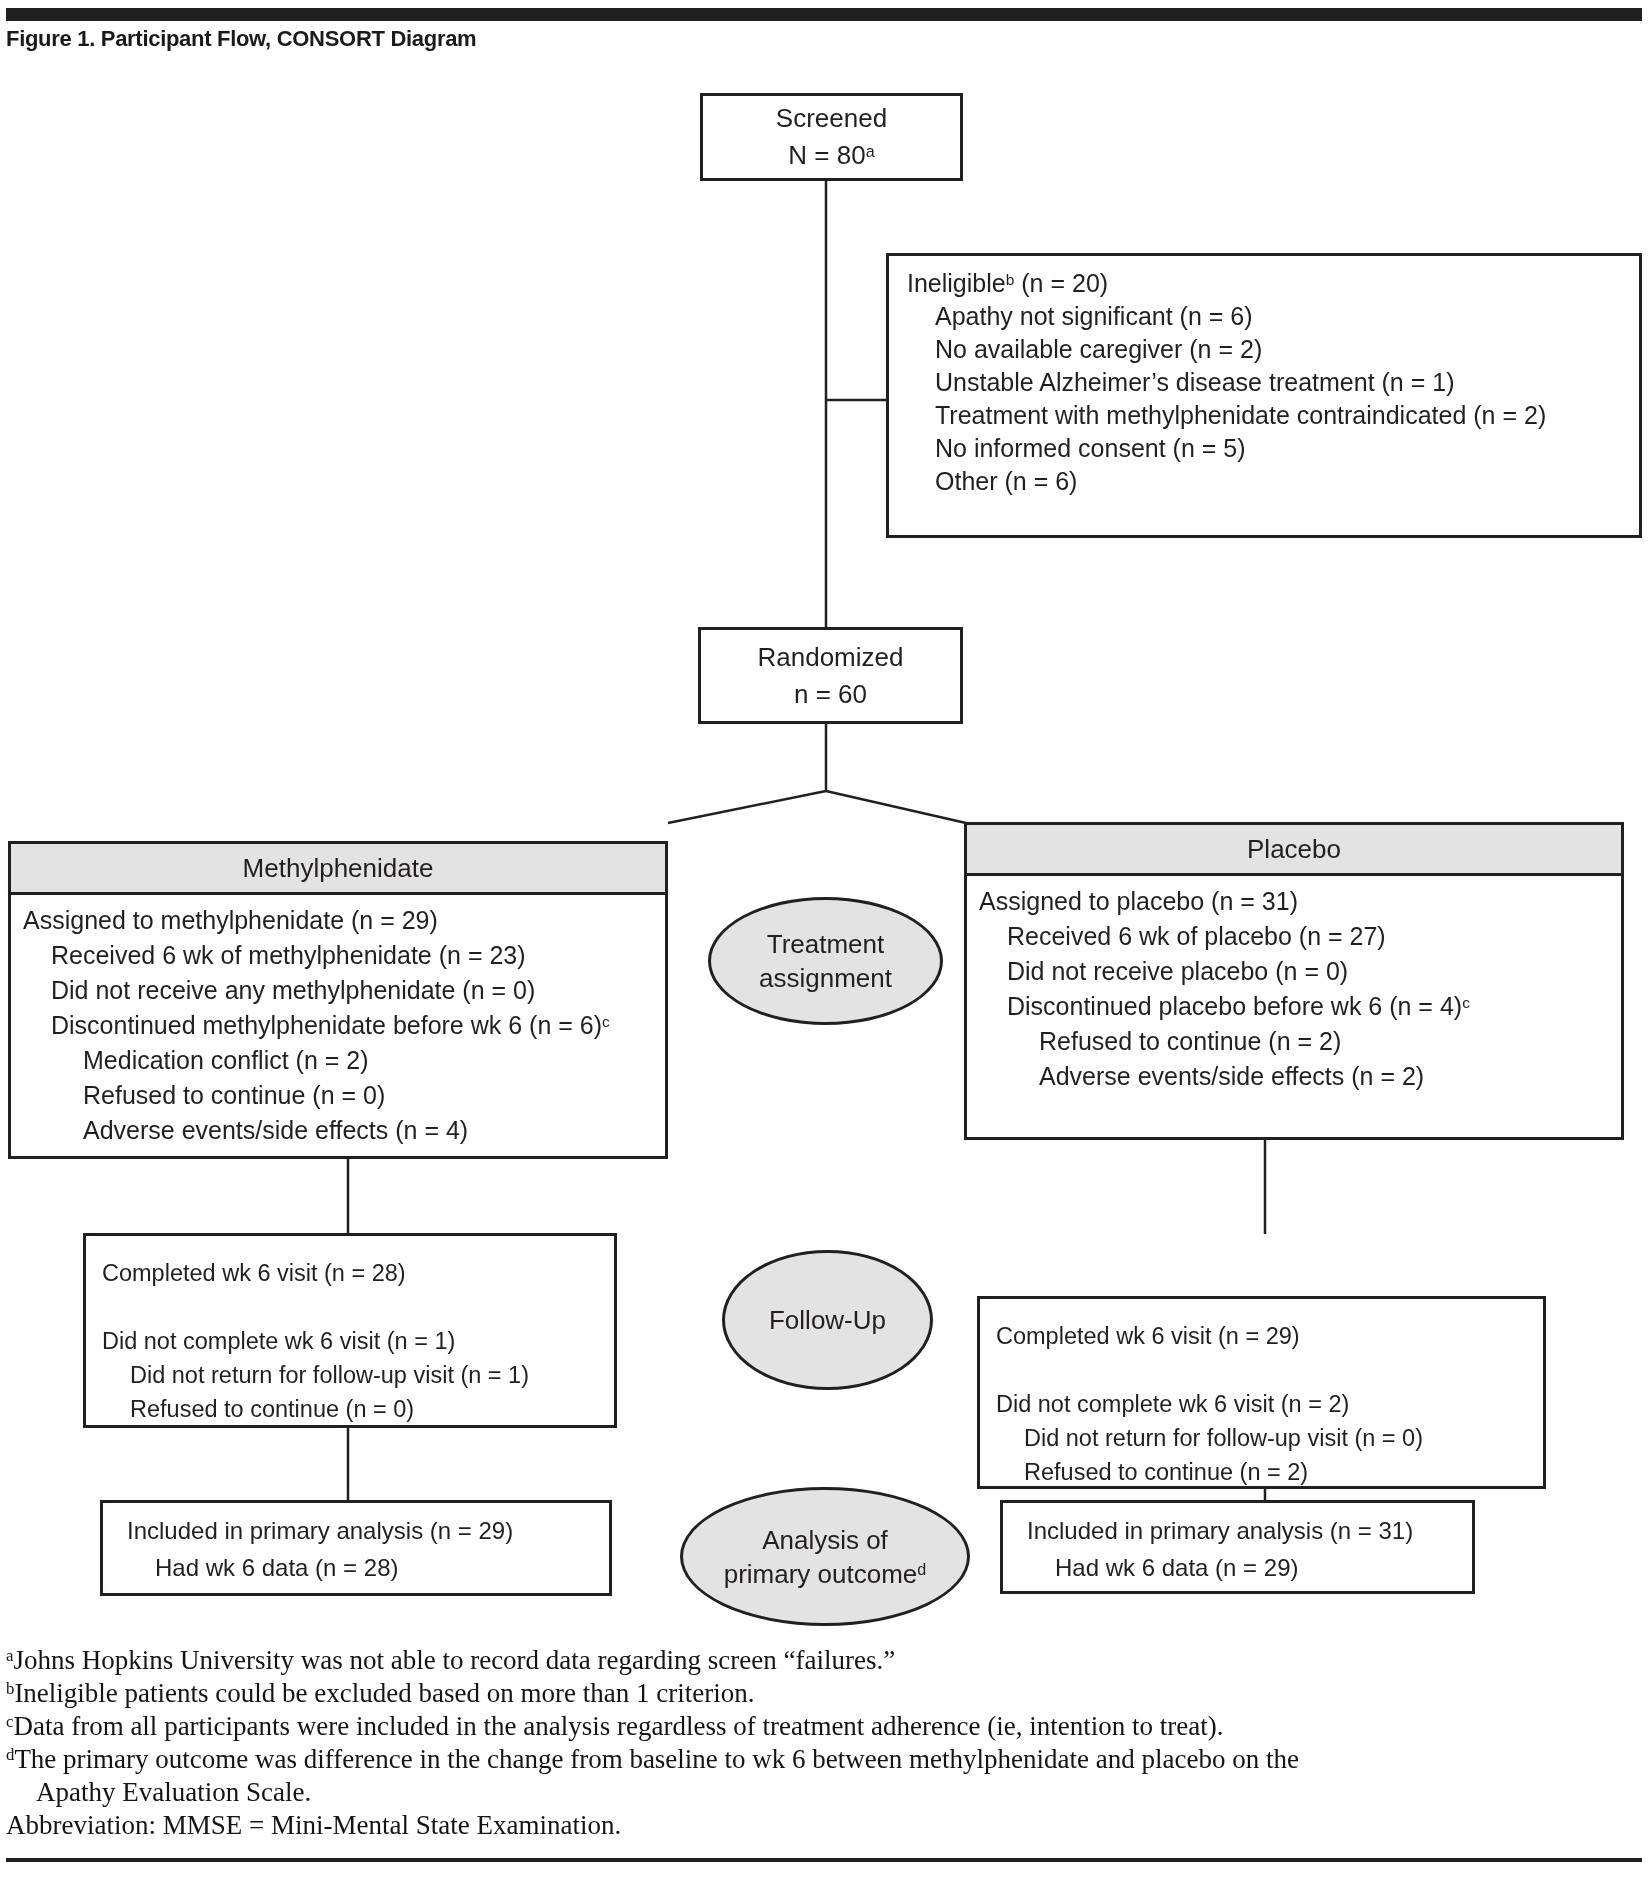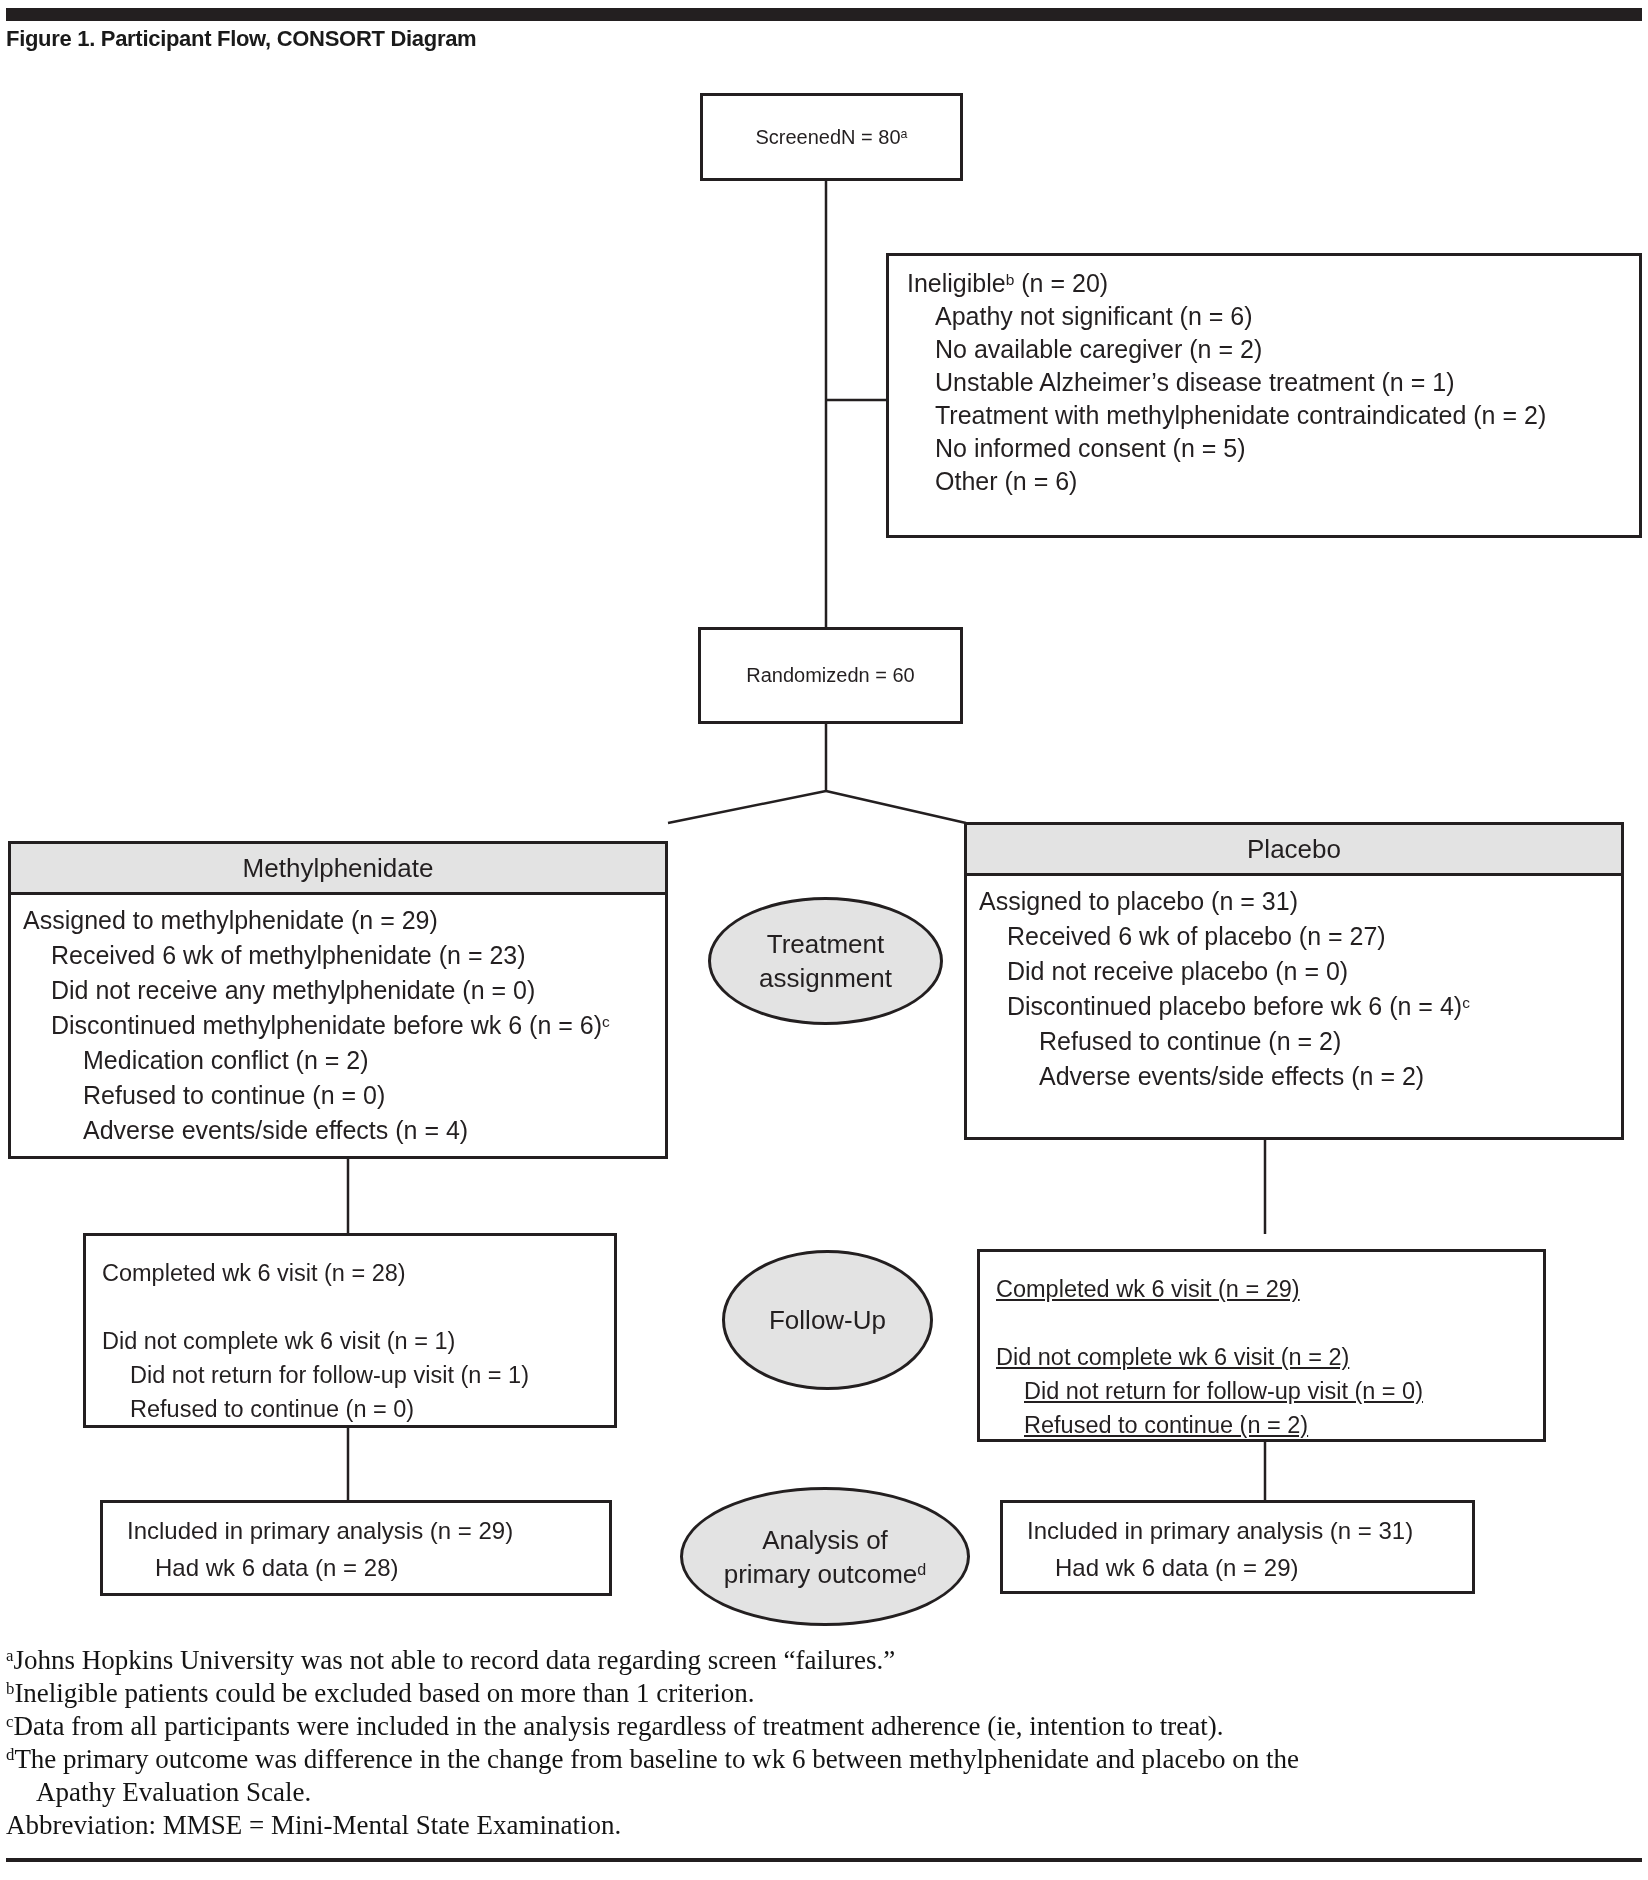--- a/index.html
+++ b/index.html
@@ -10,22 +10,22 @@
   .rule { position:absolute; background:#231f20; }
   .figure-title {
     position:absolute; left:6px; top:26px; font-size:22px; font-weight:bold;
     letter-spacing:-0.3px; color:#1a1a1a;
   }
   .box {
     position:absolute; border:3px solid #231f20; background:#ffffff;
     box-sizing:border-box;
   }
   .cbox {
-    display:flex; flex-direction:row; align-items:center; justify-content:center;
-    font-size:20px; line-height:37px;
+    display:flex; flex-direction:column; align-items:center; justify-content:center;
+    font-size:26px; line-height:37px;
   }
   .ellipse {
     position:absolute; border:3px solid #231f20; background:#e3e3e3; border-radius:50%;
     display:flex; flex-direction:column; align-items:center; justify-content:center;
     text-align:center; font-size:26px; line-height:34px; box-sizing:border-box;
   }
   .arm-header {
     background:#e3e3e3; border-bottom:3px solid #231f20; height:48px;
     display:flex; align-items:center; justify-content:center; font-size:26px;
   }
@@ -134,21 +134,21 @@
   <div class="box" style="left:83px; top:1233px; width:534px; height:195px;">
     <div class="fu-body">
       <div class="fline">Completed wk 6 visit (n = 28)</div>
       <div class="fline"></div>
       <div class="fline">Did not complete wk 6 visit (n = 1)</div>
       <div class="fline ind1">Did not return for follow-up visit (n = 1)</div>
       <div class="fline ind1">Refused to continue (n = 0)</div>
     </div>
   </div>
 
-  <div class="box" style="left:977px; top:1249px; width:569px; height:193px;text-decoration:underline;">
+  <div class="box" style="left:977px; top:1296px; width:569px; height:193px;">
     <div class="fu-body">
       <div class="fline">Completed wk 6 visit (n = 29)</div>
       <div class="fline"></div>
       <div class="fline">Did not complete wk 6 visit (n = 2)</div>
       <div class="fline ind1">Did not return for follow-up visit (n = 0)</div>
       <div class="fline ind1">Refused to continue (n = 2)</div>
     </div>
   </div>
 
   <div class="box" style="left:100px; top:1500px; width:512px; height:96px;">

